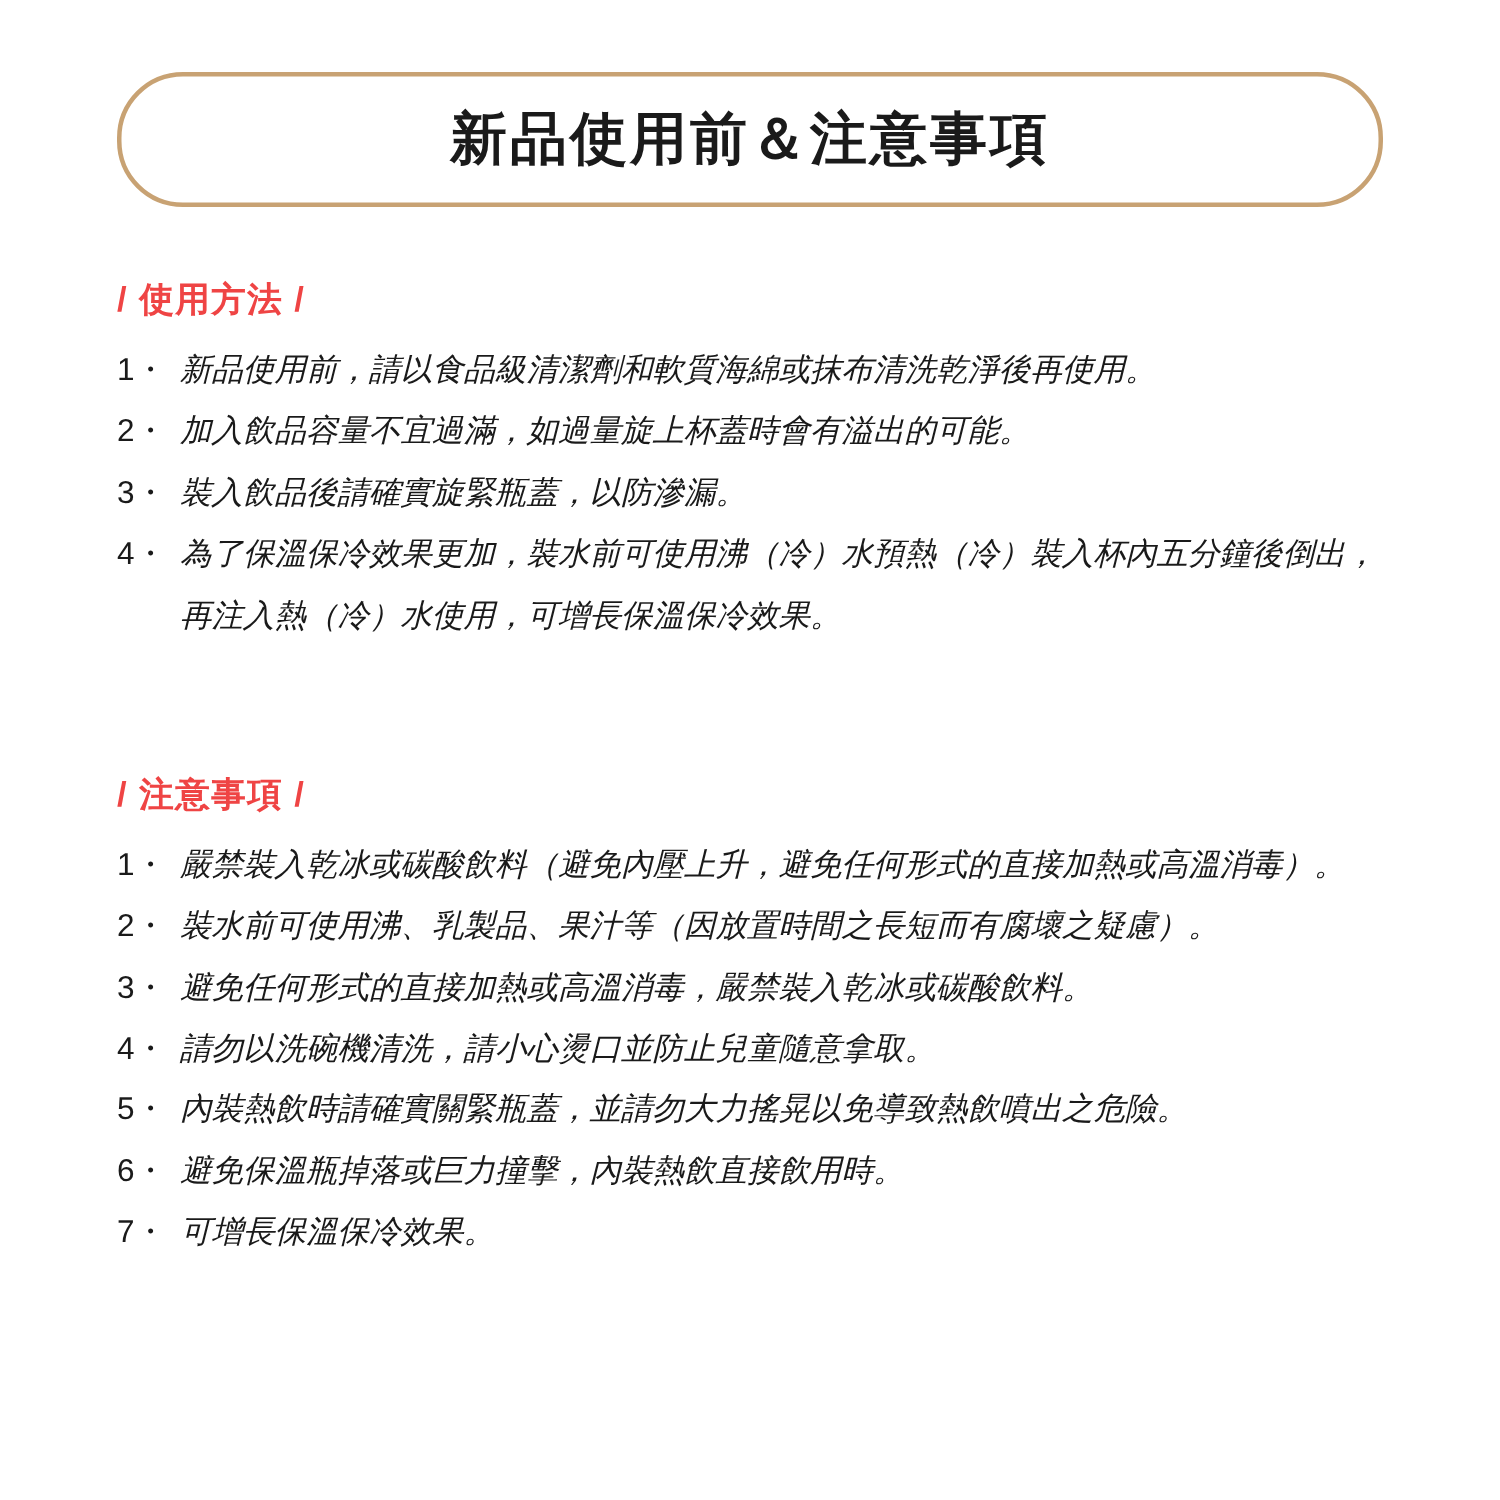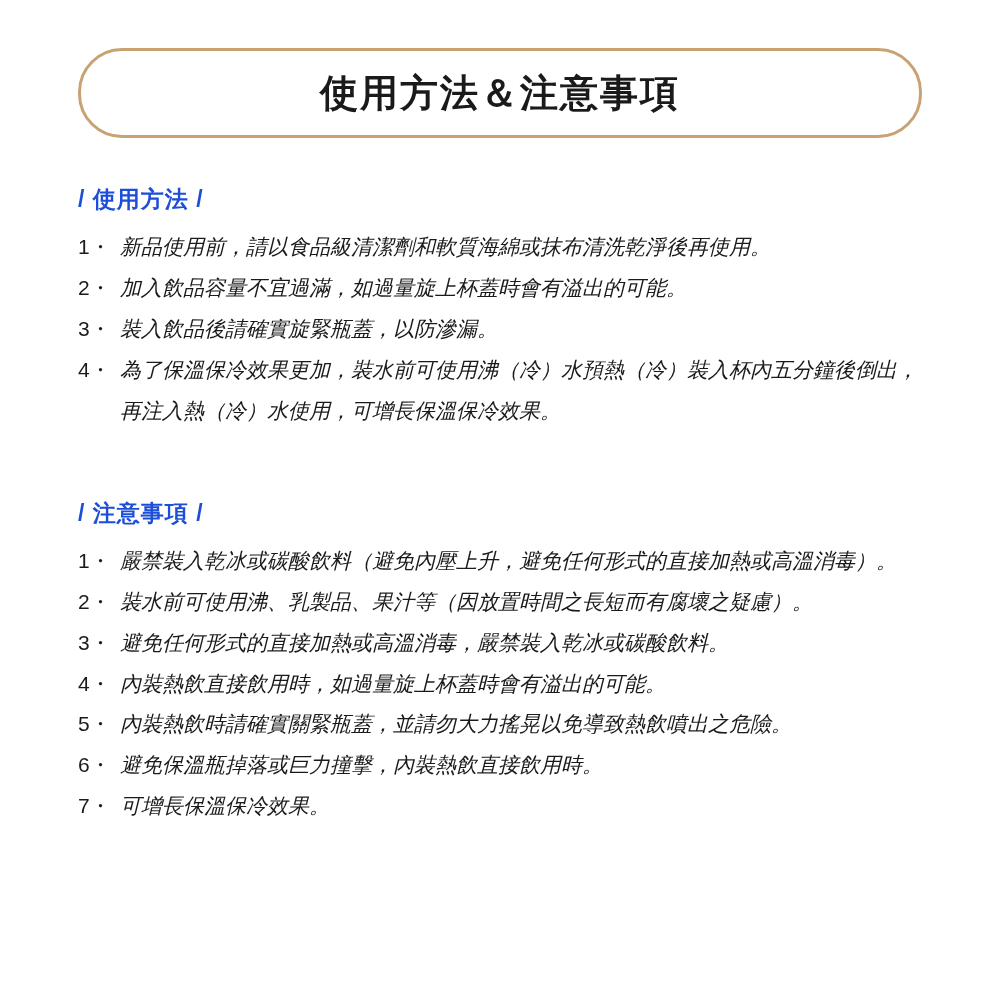--- a/index.html
+++ b/index.html
@@ -40,29 +40,29 @@
     letter-spacing: 2px;
     color: #1a1a1a;
     line-height: 1;
   }
 
   
   .section {
     margin: 0 78px;
   }
   .section-head {
-    color: #1d4ed8;
+    color: #ef4444;
     font-size: 23px;
     font-weight: bold;
     letter-spacing: 1px;
     margin-top: 46px;
     margin-bottom: 12px;
   }
   .section-head.second {
-    margin-top: 60px;
+    margin-top: 76px;
   }
 
   
   ol.items {
     list-style: none;
     margin: 0;
     padding: 0;
   }
   ol.items li {
     display: flex;
@@ -89,21 +89,21 @@
     height: 6px;
   }
 </style>
 </head>
 <body>
 
 <div class="page">
 
   <div class="title-wrap">
     <div class="title-pill">
-      <div class="title-text">使用方法＆注意事項</div>
+      <div class="title-text">新品使用前＆注意事項</div>
     </div>
   </div>
 
   <div class="section">
     <div class="section-head">/ 使用方法 /</div>
     <ol class="items">
       <li>
         <span class="num">1・</span>
         <span class="txt">新品使用前，請以食品級清潔劑和軟質海綿或抹布清洗乾淨後再使用。</span>
       </li>
@@ -134,21 +134,21 @@
       <li>
         <span class="num">2・</span>
         <span class="txt">裝水前可使用沸、乳製品、果汁等（因放置時間之長短而有腐壞之疑慮）。</span>
       </li>
       <li>
         <span class="num">3・</span>
         <span class="txt">避免任何形式的直接加熱或高溫消毒，嚴禁裝入乾冰或碳酸飲料。</span>
       </li>
       <li>
         <span class="num">4・</span>
-        <span class="txt">內裝熱飲直接飲用時，如過量旋上杯蓋時會有溢出的可能。</span>
+        <span class="txt">請勿以洗碗機清洗，請小心燙口並防止兒童隨意拿取。</span>
       </li>
       <li>
         <span class="num">5・</span>
         <span class="txt">內裝熱飲時請確實關緊瓶蓋，並請勿大力搖晃以免導致熱飲噴出之危險。</span>
       </li>
       <li>
         <span class="num">6・</span>
         <span class="txt">避免保溫瓶掉落或巨力撞擊，內裝熱飲直接飲用時。</span>
       </li>
       <li>

